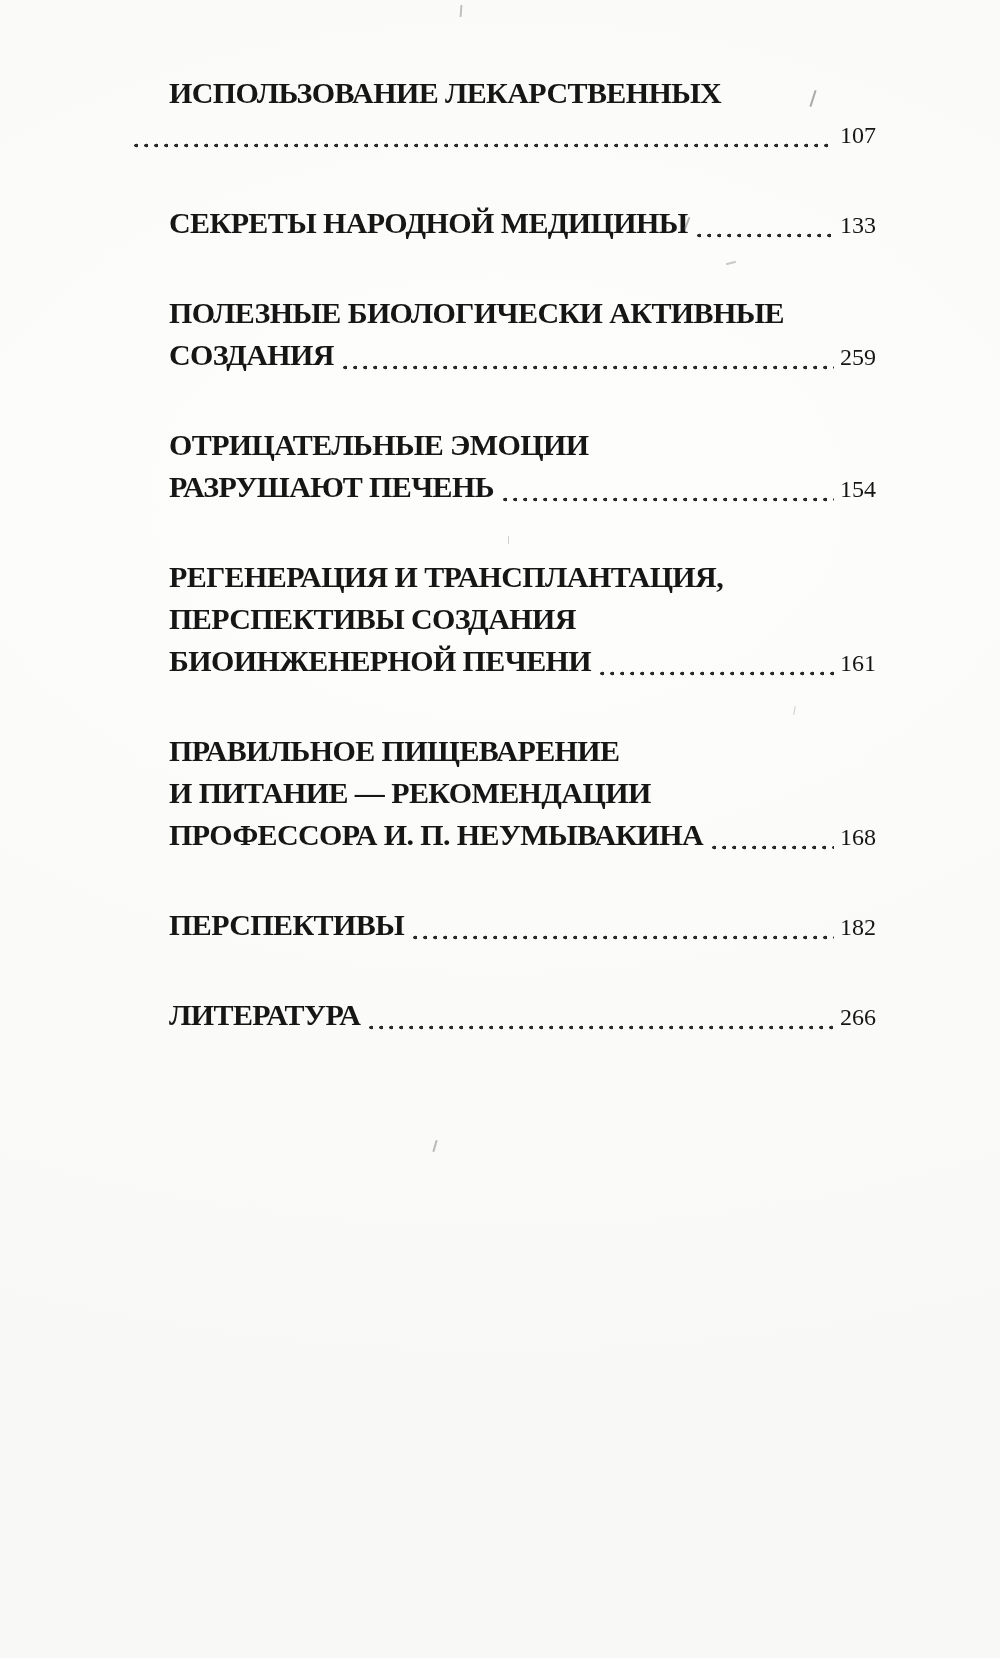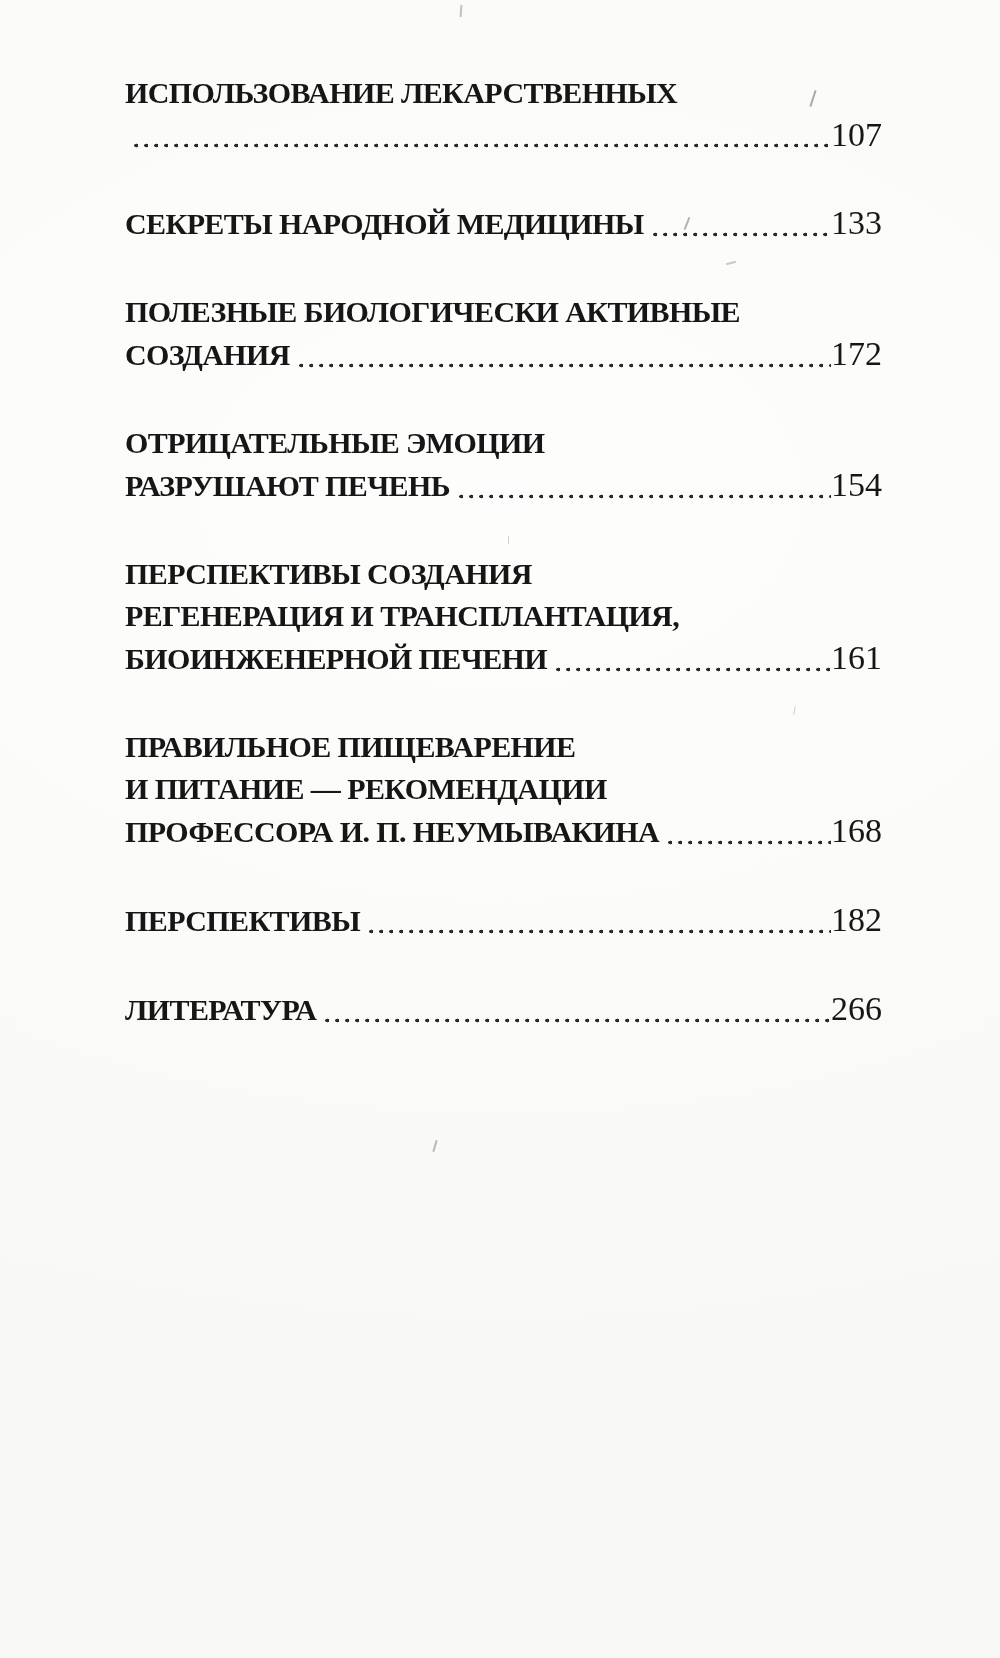--- a/index.html
+++ b/index.html
@@ -37,35 +37,36 @@
     line-height: 42px;
     white-space: nowrap;
   }
   .line.last {
     display: flex;
     align-items: baseline;
   }
   .line .t {
     white-space: nowrap;
     flex: 0 0 auto;
+    margin-left: 44px;
   }
   .leader {
     flex: 1 1 auto;
     align-self: flex-end;
     height: 5px;
     margin: 0 0 8px 9px;
     background-image: radial-gradient(circle at 2.2px 2.5px, var(--dot) 1.8px, rgba(0,0,0,0) 2.1px);
     background-size: 10px 5px;
     background-repeat: repeat-x;
   }
   .pagenum {
     flex: 0 0 auto;
     font-weight: 400;
     letter-spacing: 0;
-    font-size: 34px;
+    font-size: 24px;
     min-width: 48px;
     text-align: center;
   }
   
   .speck {
     position: absolute;
     background: #6a6a6a;
     opacity: 0.55;
   }
   .speck.s1 { left: 460px; top: 5px;    width: 2px; height: 12px; transform: rotate(4deg);  opacity: 0.4; }
@@ -93,34 +94,34 @@
           <span class="t">СЕКРЕТЫ НАРОДНОЙ МЕДИЦИНЫ</span>
           <span class="leader"></span>
           <span class="pagenum">133</span>
         </div>
       </div>
       <div class="entry">
         <div class="line"><span class="t">ПОЛЕЗНЫЕ БИОЛОГИЧЕСКИ АКТИВНЫЕ</span></div>
         <div class="line last">
           <span class="t">СОЗДАНИЯ</span>
           <span class="leader"></span>
-          <span class="pagenum">172</span>
+          <span class="pagenum">259</span>
         </div>
       </div>
       <div class="entry">
         <div class="line"><span class="t">ОТРИЦАТЕЛЬНЫЕ ЭМОЦИИ</span></div>
         <div class="line last">
           <span class="t">РАЗРУШАЮТ ПЕЧЕНЬ</span>
           <span class="leader"></span>
           <span class="pagenum">154</span>
         </div>
       </div>
       <div class="entry">
+        <div class="line"><span class="t">РЕГЕНЕРАЦИЯ И ТРАНСПЛАНТАЦИЯ,</span></div>
         <div class="line"><span class="t">ПЕРСПЕКТИВЫ СОЗДАНИЯ</span></div>
-        <div class="line"><span class="t">РЕГЕНЕРАЦИЯ И ТРАНСПЛАНТАЦИЯ,</span></div>
         <div class="line last">
           <span class="t">БИОИНЖЕНЕРНОЙ ПЕЧЕНИ</span>
           <span class="leader"></span>
           <span class="pagenum">161</span>
         </div>
       </div>
       <div class="entry">
         <div class="line"><span class="t">ПРАВИЛЬНОЕ ПИЩЕВАРЕНИЕ</span></div>
         <div class="line"><span class="t">И ПИТАНИЕ — РЕКОМЕНДАЦИИ</span></div>
         <div class="line last">

